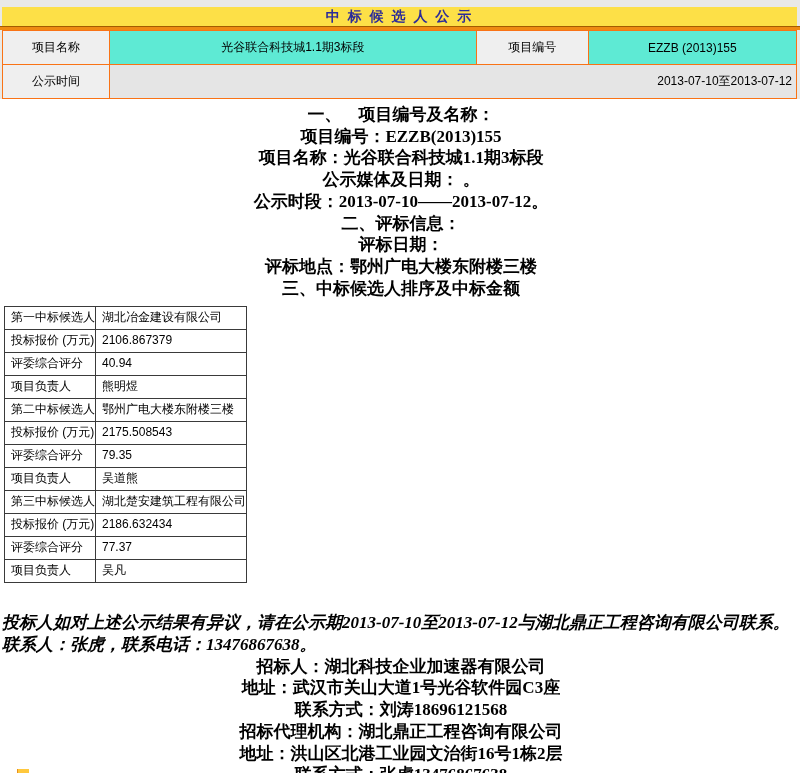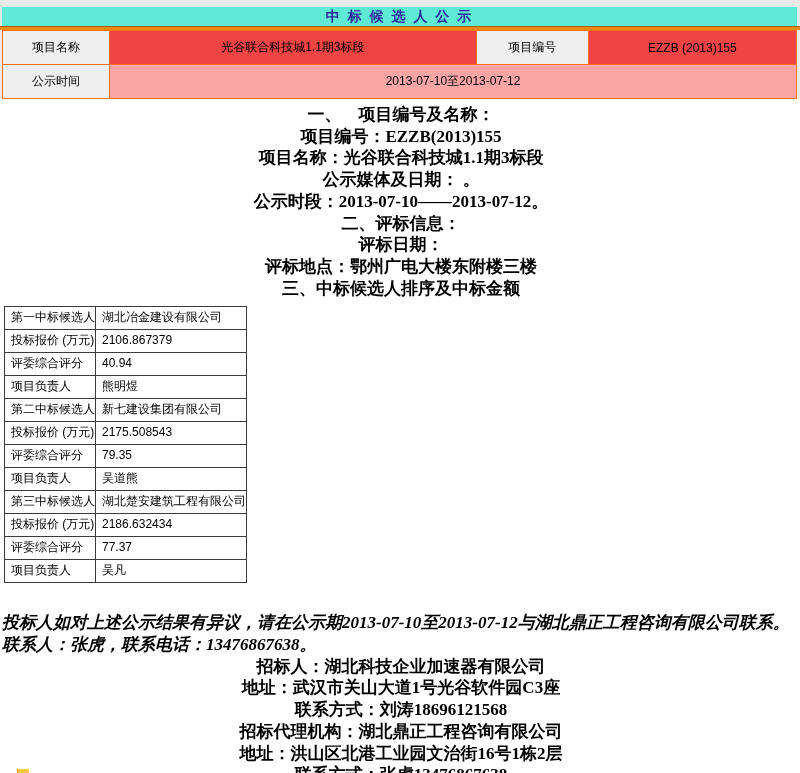--- a/index.html
+++ b/index.html
@@ -5,41 +5,41 @@
   html, body {
     margin: 0; padding: 0;
     width: 800px; height: 773px;
     overflow: hidden;
     background: #ffffff;
     font-family: "Liberation Sans", "DejaVu Sans", sans-serif;
     position: relative;
   }
   .top-strip { height: 7px; background: #E9E9E7; }
   .title-bar {
-    height: 19px; background: #5eead4;
+    height: 19px; background: #fde047;
     display: flex; align-items: center; justify-content: center;
     border-left: 2px solid #E9E9E7; border-right: 3px solid #E9E9E7;
   }
   .page-title {
     color: #2B2B99; font-weight: bold; font-size: 14px;
     letter-spacing: 2px; white-space: nowrap;
   }
   .orange-rule { height: 3px; background: #EE8A12; border-top: 1px solid #A35C00; }
   .header-area { background: #E9E9E7; padding: 0 3px 0 2px; }
   table.header-table {
     width: 100%; border-collapse: collapse; background: #ffffff;
     font-size: 12px; table-layout: fixed;
   }
   table.header-table td {
     border: 1px solid #f97316; height: 25px; padding: 4px;
     overflow: hidden; white-space: nowrap;
   }
   td.hlabel { background: #EFEFEF; text-align: center; }
-  td.hvalue { background: #ef4444; text-align: center; }
-  td.hvalue-left { background: #fca5a5; text-align: center; padding-left: 45px; }
+  td.hvalue { background: #5eead4; text-align: center; }
+  td.hvalue-left { background: #e5e5e5; text-align: right; padding-left: 45px; }
   .doc-body {
     padding-left: 2px; margin-top: 5px;
     font-family: "Liberation Serif", "DejaVu Serif", serif;
     font-weight: bold; font-size: 17px; line-height: 21.7px; color: #000;
   }
   .bline { white-space: nowrap; text-align: center; }
   .wrapline { white-space: normal; font-style: italic; }
   table.bid-table {
     border-collapse: collapse; margin: 7px 12px 0 2px;
     font-family: "Liberation Sans", "DejaVu Sans", sans-serif;
@@ -118,21 +118,21 @@
     <tr>
       <td class="bt-label">评委综合评分</td>
       <td class="bt-value">40.94</td>
     </tr>
     <tr>
       <td class="bt-label">项目负责人</td>
       <td class="bt-value">熊明煜</td>
     </tr>
     <tr>
       <td class="bt-label">第二中标候选人</td>
-      <td class="bt-value">新七建设集团有限公司</td>
+      <td class="bt-value">鄂州广电大楼东附楼三楼</td>
     </tr>
     <tr>
       <td class="bt-label">投标报价 (万元)</td>
       <td class="bt-value">2175.508543</td>
     </tr>
     <tr>
       <td class="bt-label">评委综合评分</td>
       <td class="bt-value">79.35</td>
     </tr>
     <tr>

